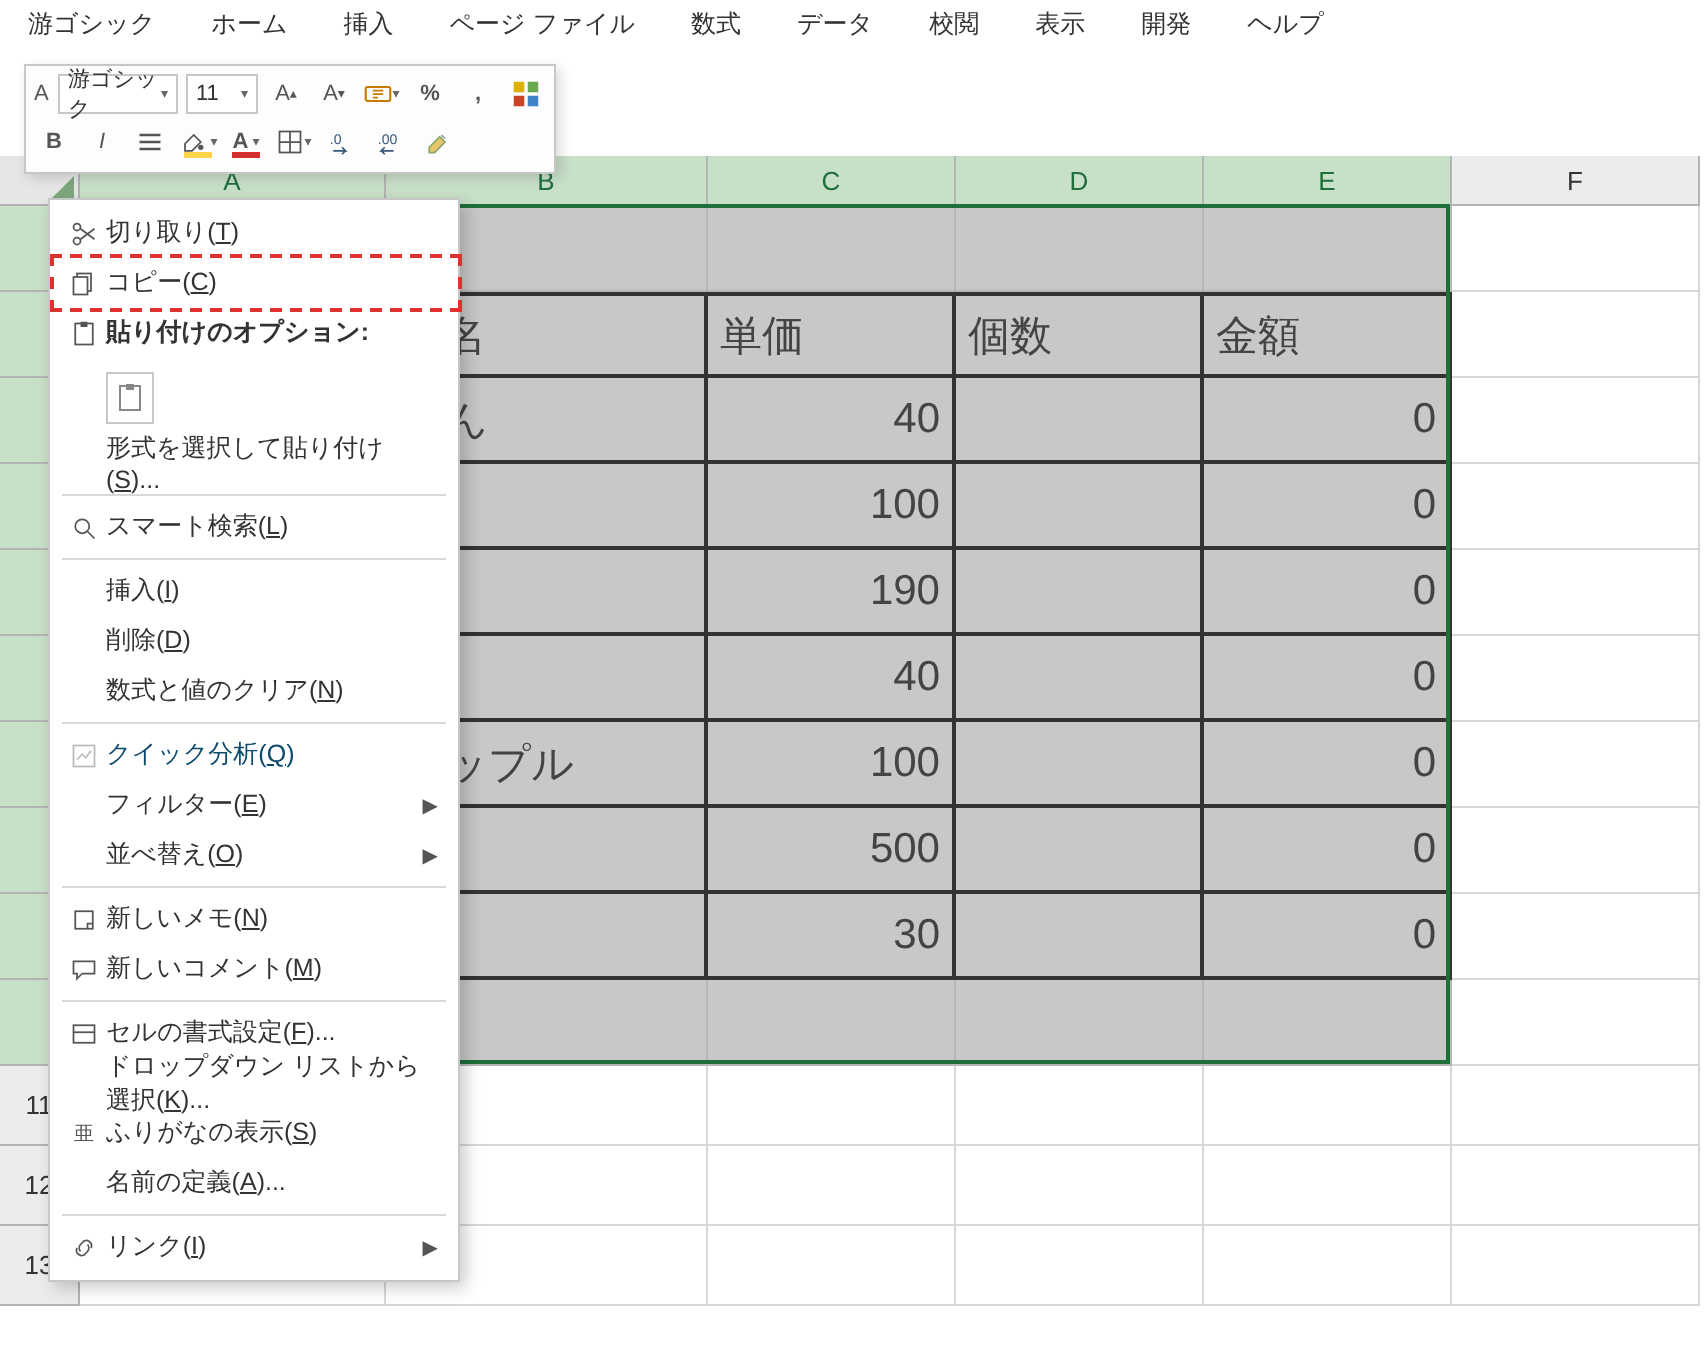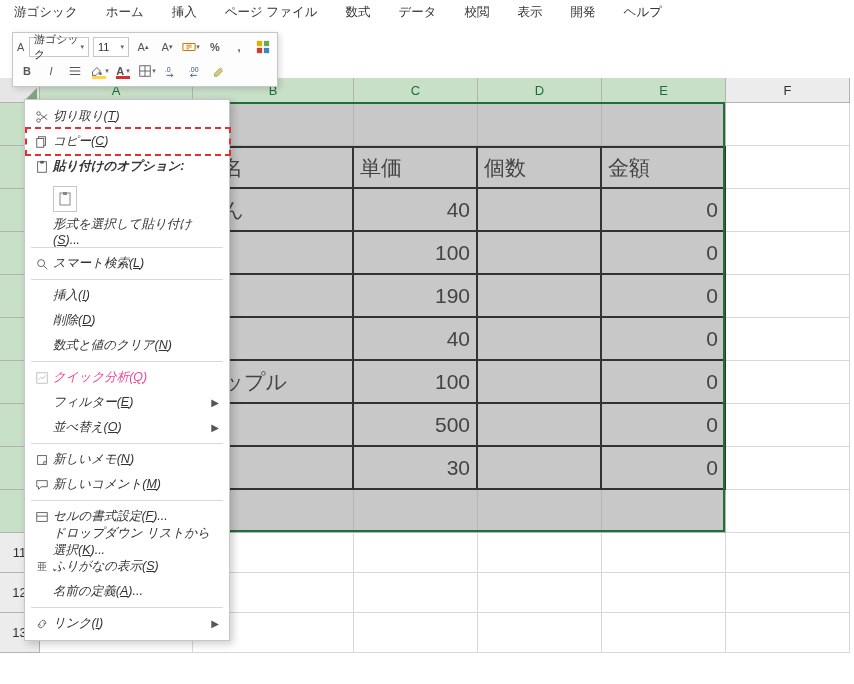--- a/index.html
+++ b/index.html
@@ -156,24 +156,24 @@
     padding:0 10px 0 6px;
     position:relative;
   }
   .cm-item.tall{height:40px;}
   .cm-ico{
     width:22px;
     display:flex;align-items:center;justify-content:center;
     color:#555;
   }
   .cm-ico svg{width:14px;height:14px;}
-  .cm-label{flex:1;font-style:italic;}
+  .cm-label{flex:1;}
   .cm-arrow{font-size:10px;color:#555;}
   .cm-sep{ height:1px; margin:3px 6px; background:#d9d9d9; }
-  .cm-item.disabled{ color:#ec4899; }
+  .cm-item.disabled{ color:#0c4a6e; }
   .cm-item.disabled .cm-ico{ color:#bbb;}
   .cm-highlight{
     position:absolute;
     border:2px dashed #e03030;
     left:0; right:-2px; top:-2px; bottom:-2px;
     pointer-events:none;
   }
   .paste-box{
     width:24px;height:26px;
     border:1px solid #c7c7c7;

